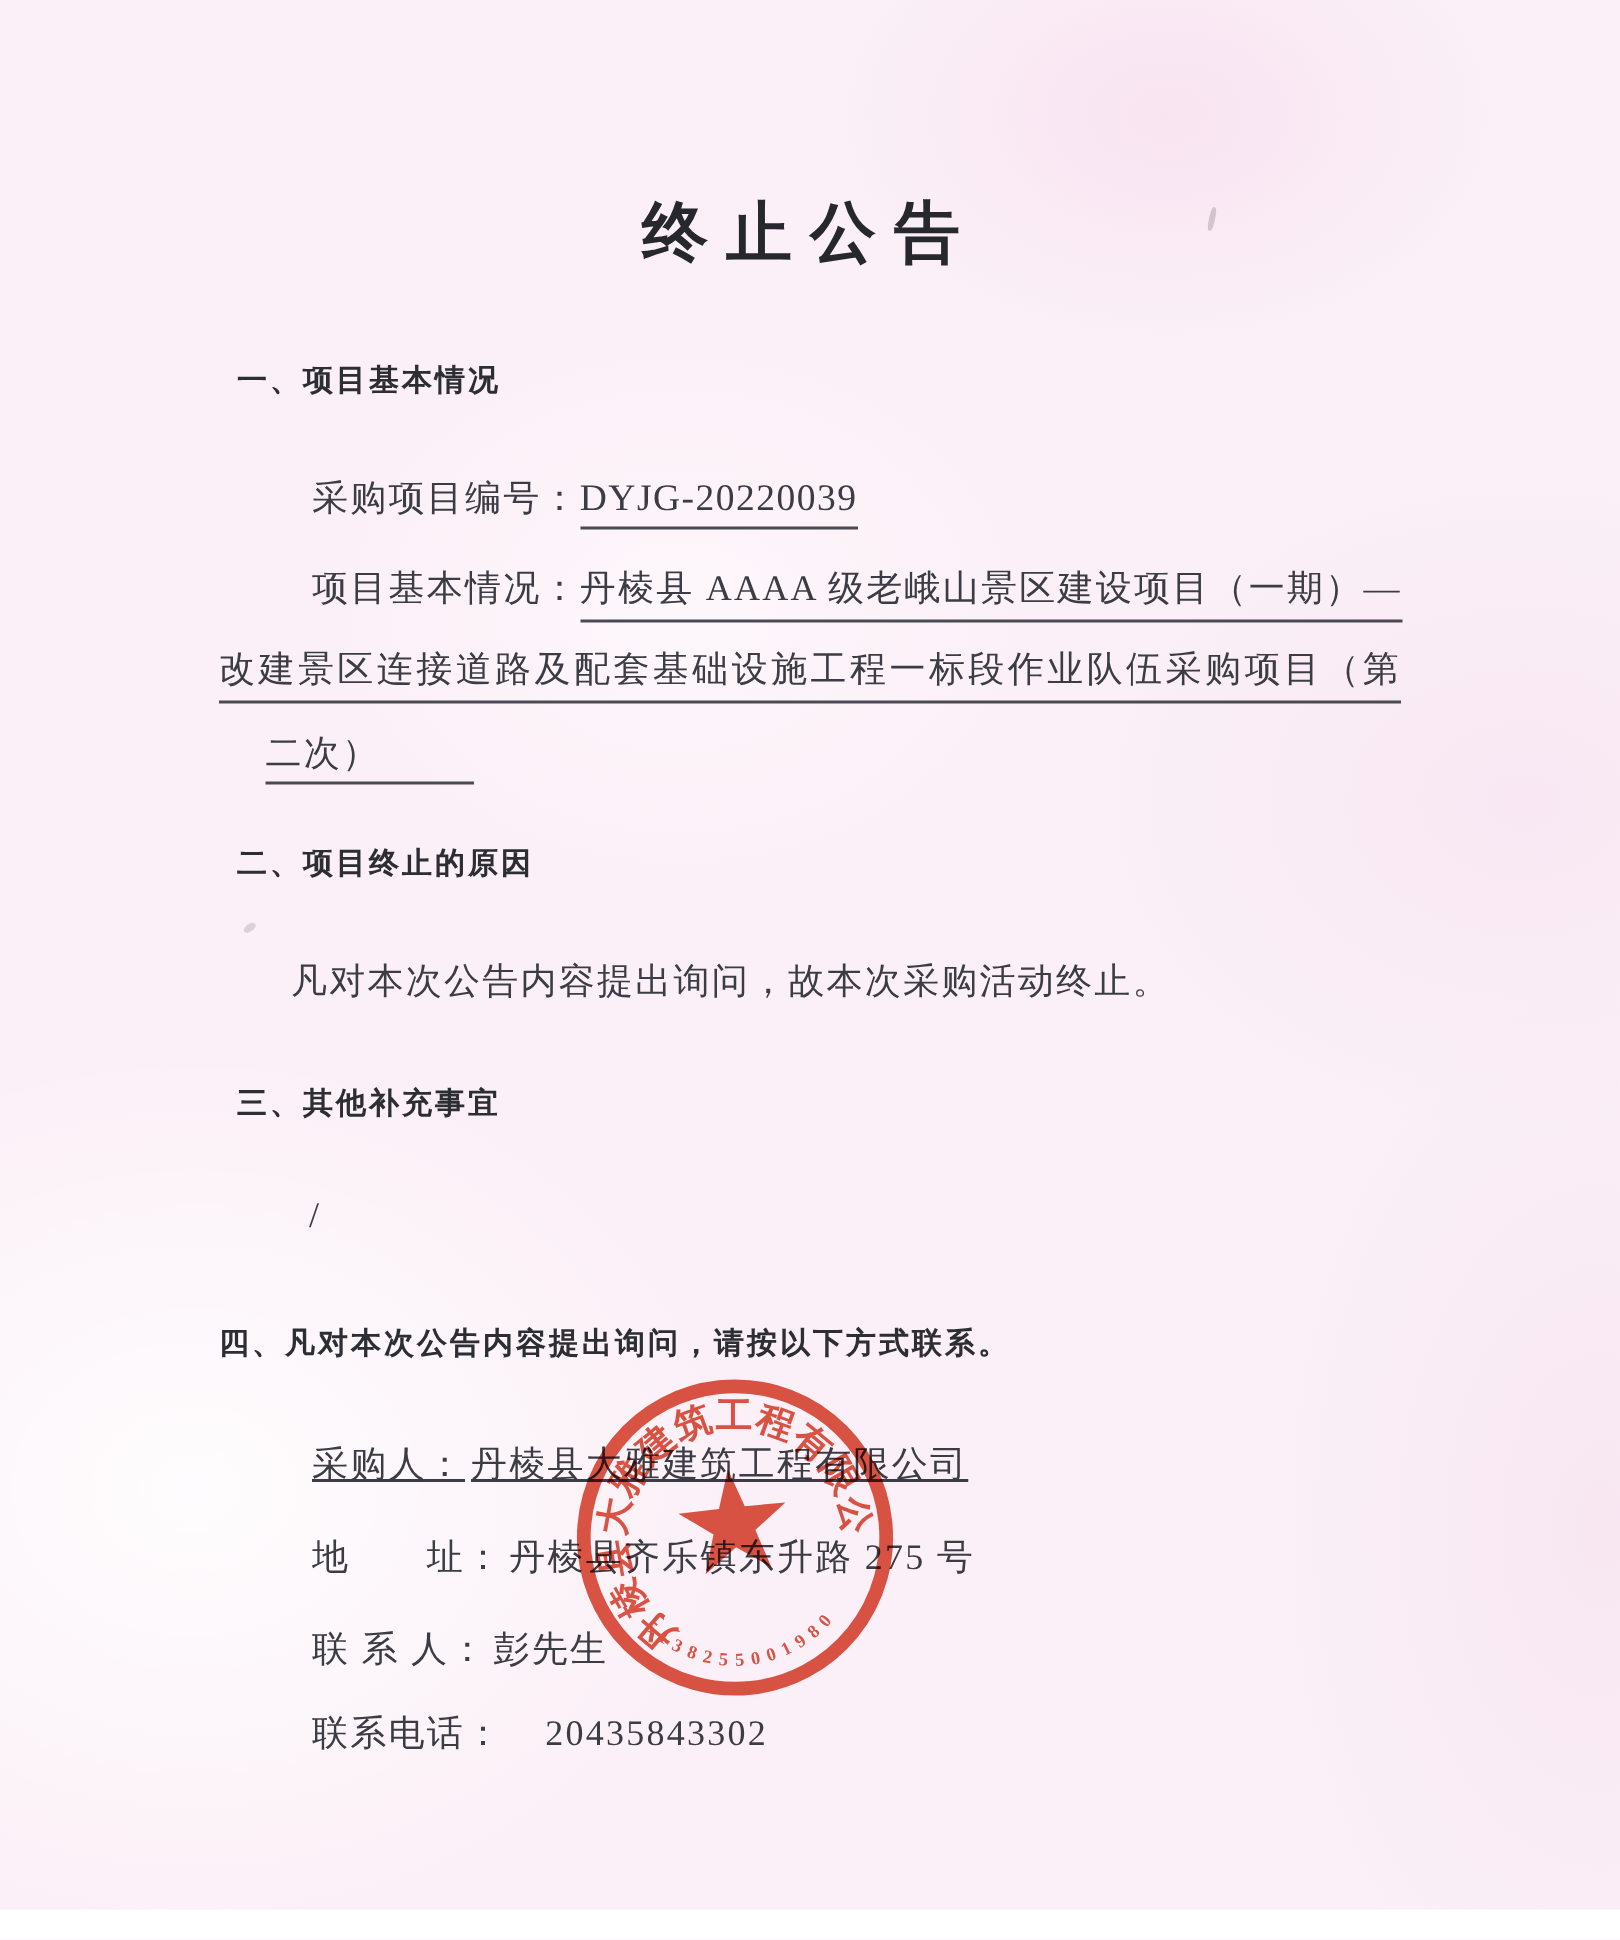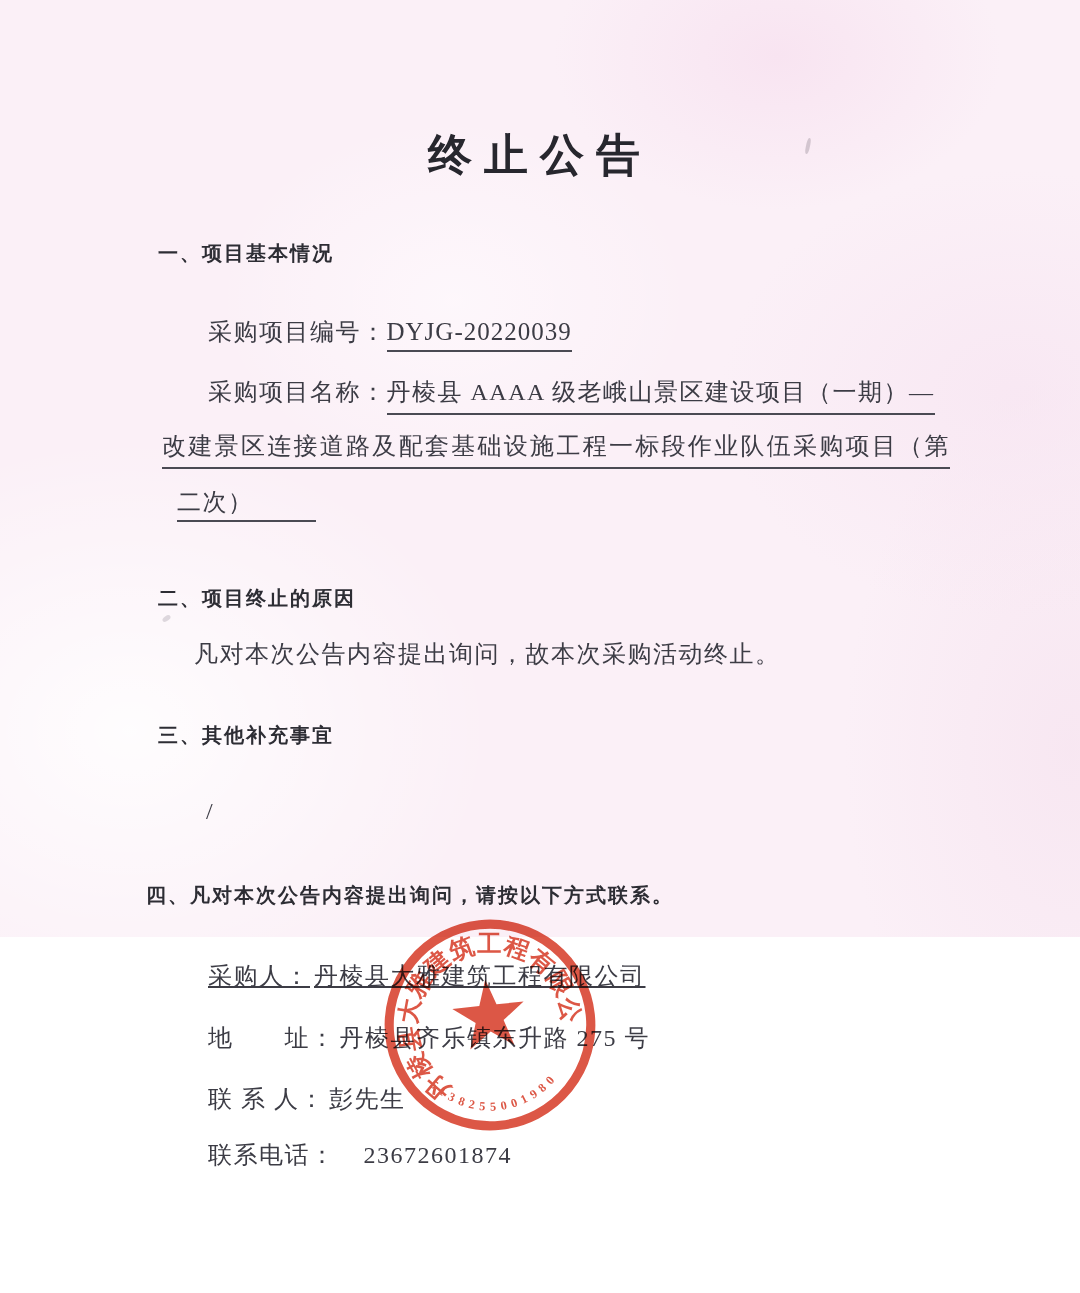--- a/index.html
+++ b/index.html
@@ -2,21 +2,21 @@
 <html><head>
 <meta charset="utf-8">
 <style>
   html,body{margin:0;padding:0;}
   body{
     width:1080px;height:1293px;
     font-family:"Liberation Serif","DejaVu Serif",serif;
     overflow:hidden;
   }
   .page{
-    position:relative;width:1080px;height:937px;
+    position:relative;width:1080px;height:1273px;
     background-color:#fbf0f7;
     background-image:
       radial-gradient(ellipse 320px 220px at 72% 6%, rgba(247,224,239,.75), transparent 70%),
       radial-gradient(ellipse 420px 320px at 94% 42%, rgba(246,226,240,.6), transparent 70%),
       radial-gradient(ellipse 520px 420px at 12% 78%, rgba(255,255,255,.85), transparent 70%),
       radial-gradient(ellipse 340px 260px at 42% 32%, rgba(255,251,254,.65), transparent 70%),
       radial-gradient(ellipse 300px 500px at 99% 80%, rgba(244,222,236,.5), transparent 75%);
   }
   .abs{position:absolute;}
   .title{
@@ -28,21 +28,21 @@
     font-family:"Liberation Sans","DejaVu Sans",sans-serif;
     font-weight:700;font-size:20px;letter-spacing:2px;color:#2d2d34;
     white-space:nowrap;
   }
   .body-text{
     font-size:24px;letter-spacing:1.5px;color:#3c3c45;white-space:nowrap;
   }
   .u{border-bottom:2px solid #4a4a53;padding-bottom:5px;}
   .flexrow{display:flex;align-items:baseline;}
   .fill{flex:1;}
-  .just{text-align:justify;text-align-last:justify;white-space:normal;margin-left:16px;}
+  .just{text-align:justify;text-align-last:justify;white-space:normal;}
   .num{font-size:25px;letter-spacing:1px;}
   .label{white-space:pre;}
   .c-value{margin-left:4px;}
   .c-value-phone{margin-left:28px;}
   .pad-u{padding-right:62px;}
   
   .stamp{
     left:378px;top:913px;width:224px;height:224px;
     transform:rotate(-6deg);
     opacity:.88;mix-blend-mode:multiply;
@@ -69,31 +69,31 @@
 
   <div class="abs title" style="top:126px;">终止公告</div>
 
   <div class="abs heading" style="top:240px;left:158px;">一、项目基本情况</div>
 
   <div class="abs body-text" style="top:316px;left:208px;">
     <span class="label">采购项目编号：</span><span class="u num">DYJG-20220039</span>
   </div>
 
   <div class="abs body-text flexrow" style="top:376px;left:208px;width:726px;">
-    <span class="label">采购项目名称：</span>
+    <span class="label">项目基本情况：</span>
       <span class="u fill">丹棱县 AAAA 级老峨山景区建设项目（一期）—</span>
   </div>
 
   <div class="abs body-text u just" style="top:430px;left:146px;width:788px;">改建景区连接道路及配套基础设施工程一标段作业队伍采购项目（第</div>
 
   <div class="abs body-text" style="top:486px;left:146px;margin-left:31px;">
     <span class="u pad-u">二次）</span>
   </div>
 
-  <div class="abs heading" style="top:562px;left:158px;margin-top:23px;">二、项目终止的原因</div>
+  <div class="abs heading" style="top:562px;left:158px;">二、项目终止的原因</div>
 
   <div class="abs body-text" style="top:638px;left:194px;">凡对本次公告内容提出询问，故本次采购活动终止。</div>
 
   <div class="abs heading" style="top:722px;left:158px;">三、其他补充事宜</div>
 
   <div class="abs body-text" style="top:798px;left:206px;">/</div>
 
   <div class="abs heading" style="top:882px;left:146px;">四、凡对本次公告内容提出询问，请按以下方式联系。</div>
 
   <div class="abs body-text" style="top:960px;left:208px;text-decoration:underline;">
@@ -102,21 +102,21 @@
 
   <div class="abs body-text" style="top:1022px;left:208px;">
     <span class="label">地　　址：</span><span class="c-value">丹棱县齐乐镇东升路 275 号</span>
   </div>
 
   <div class="abs body-text" style="top:1083px;left:208px;">
     <span class="label">联 系 人：</span><span class="c-value">彭先生</span>
   </div>
 
   <div class="abs body-text" style="top:1139px;left:208px;">
-    <span class="label">联系电话：</span><span class="c-value c-value-phone">23672601874</span>
+    <span class="label">联系电话：</span><span class="c-value c-value-phone">20435843302</span>
   </div>
 
   <div class="abs stamp">
     <svg viewBox="0 0 220 220">
       <circle cx="110" cy="110" r="99" fill="none" stroke="#d8402c" stroke-width="9"></circle>
       <g transform="translate(110,102)">
         <polygon points="0,-37 -8.5,-11.7 -35.2,-11.4 -13.8,4.5 -21.7,29.9 0,14.5 21.7,29.9 13.8,4.5 35.2,-11.4 8.5,-11.7" fill="#d8402c"></polygon>
       </g>
       <defs>
         <path id="seal-top-arc" d="M 68.7,169 A 72,72 0 1 1 179.5,128.6" fill="none"></path>

